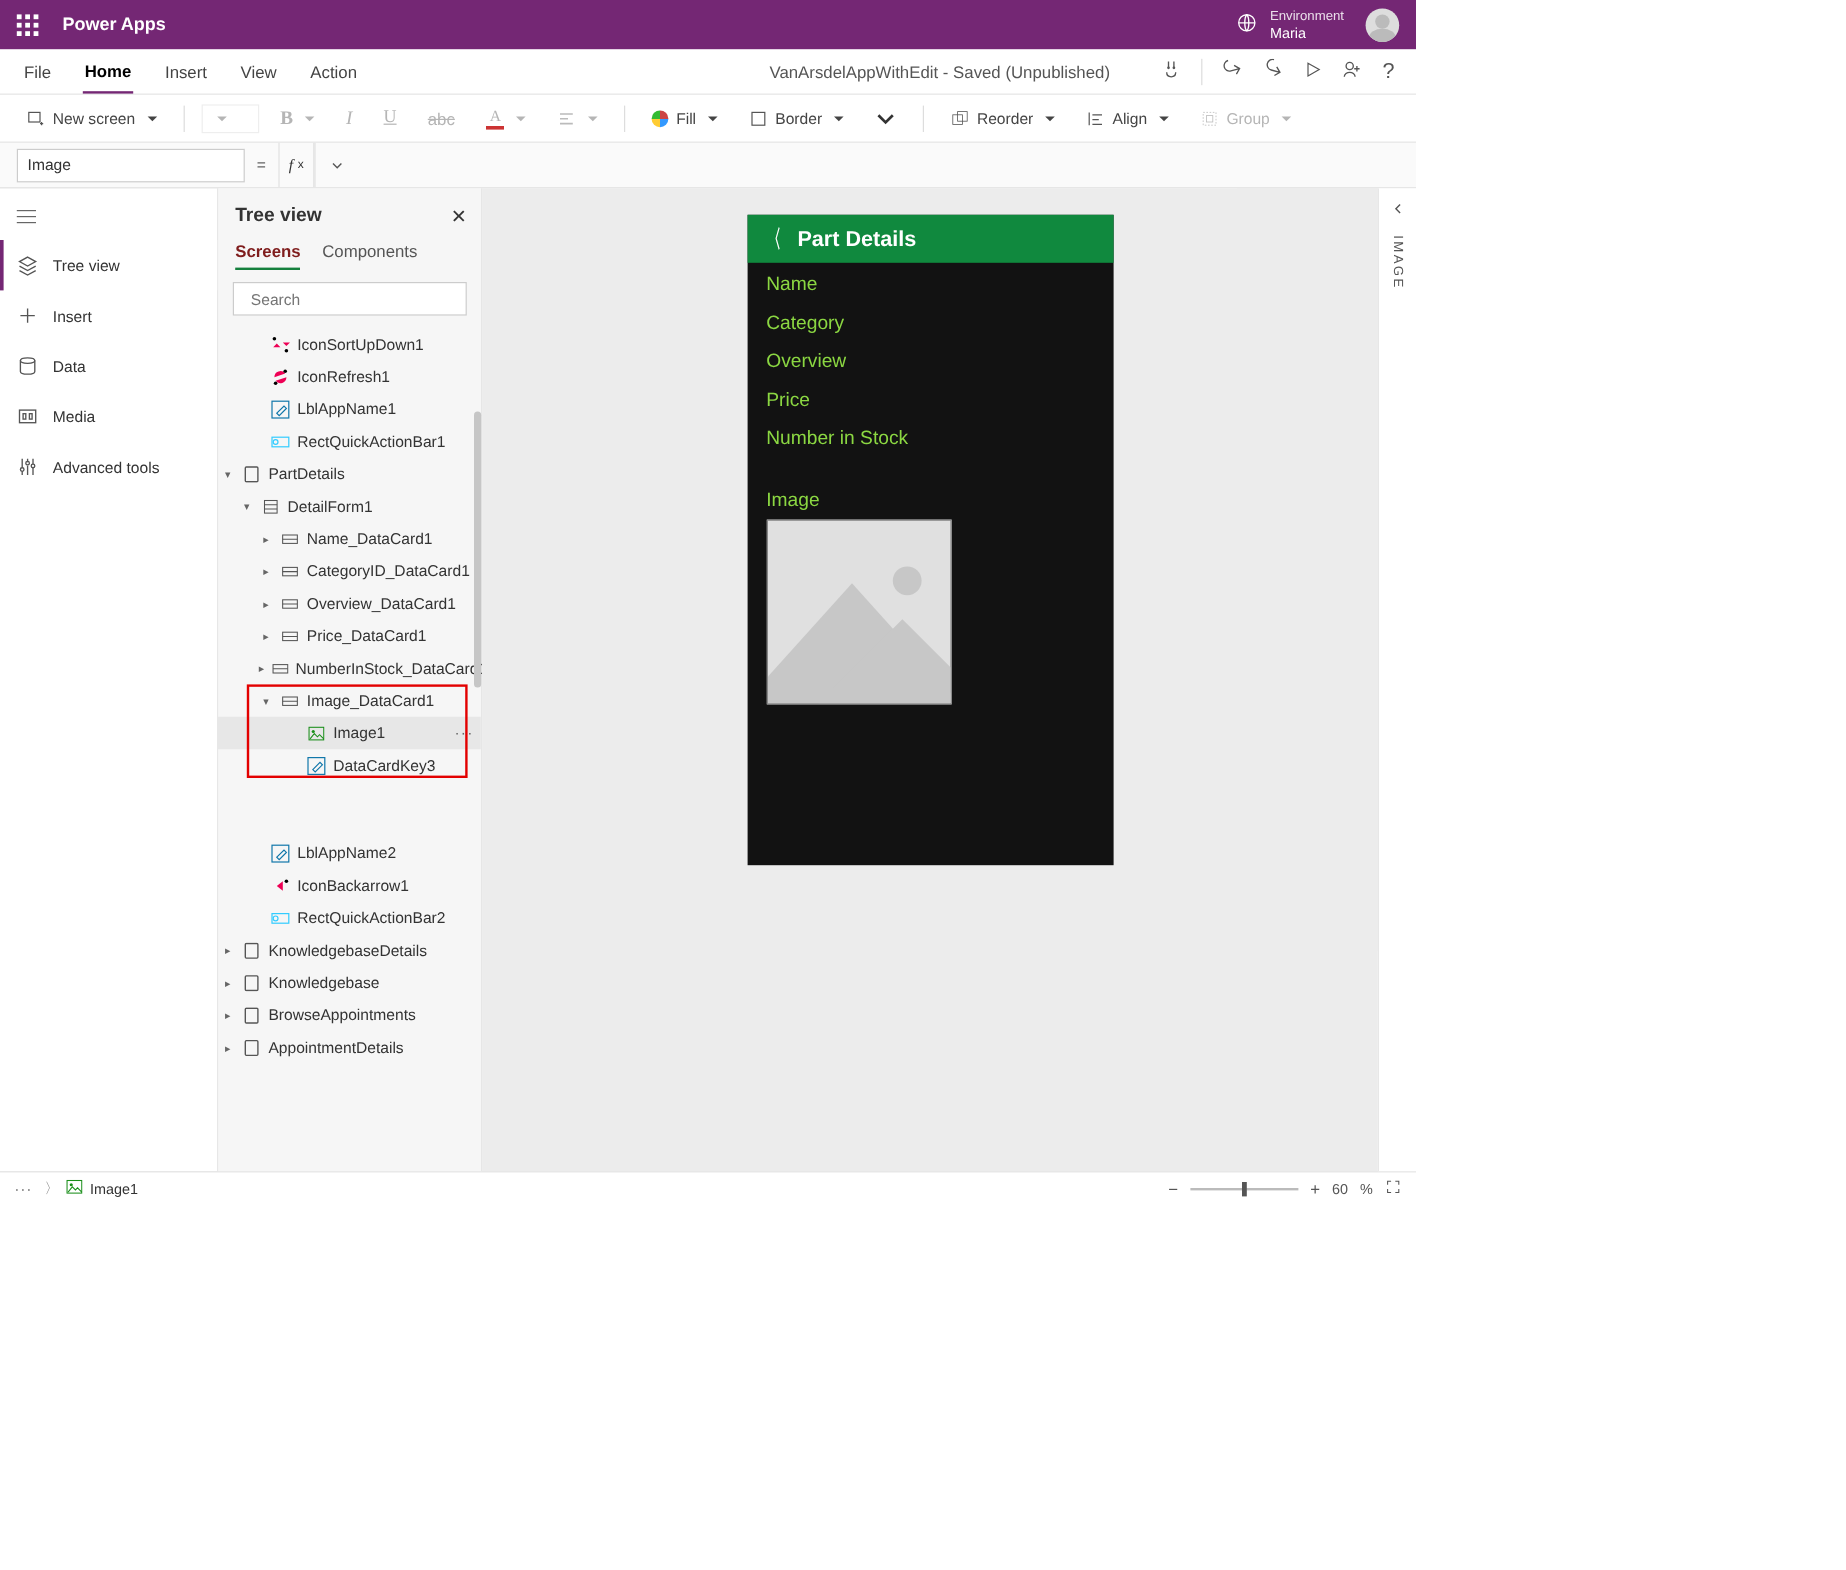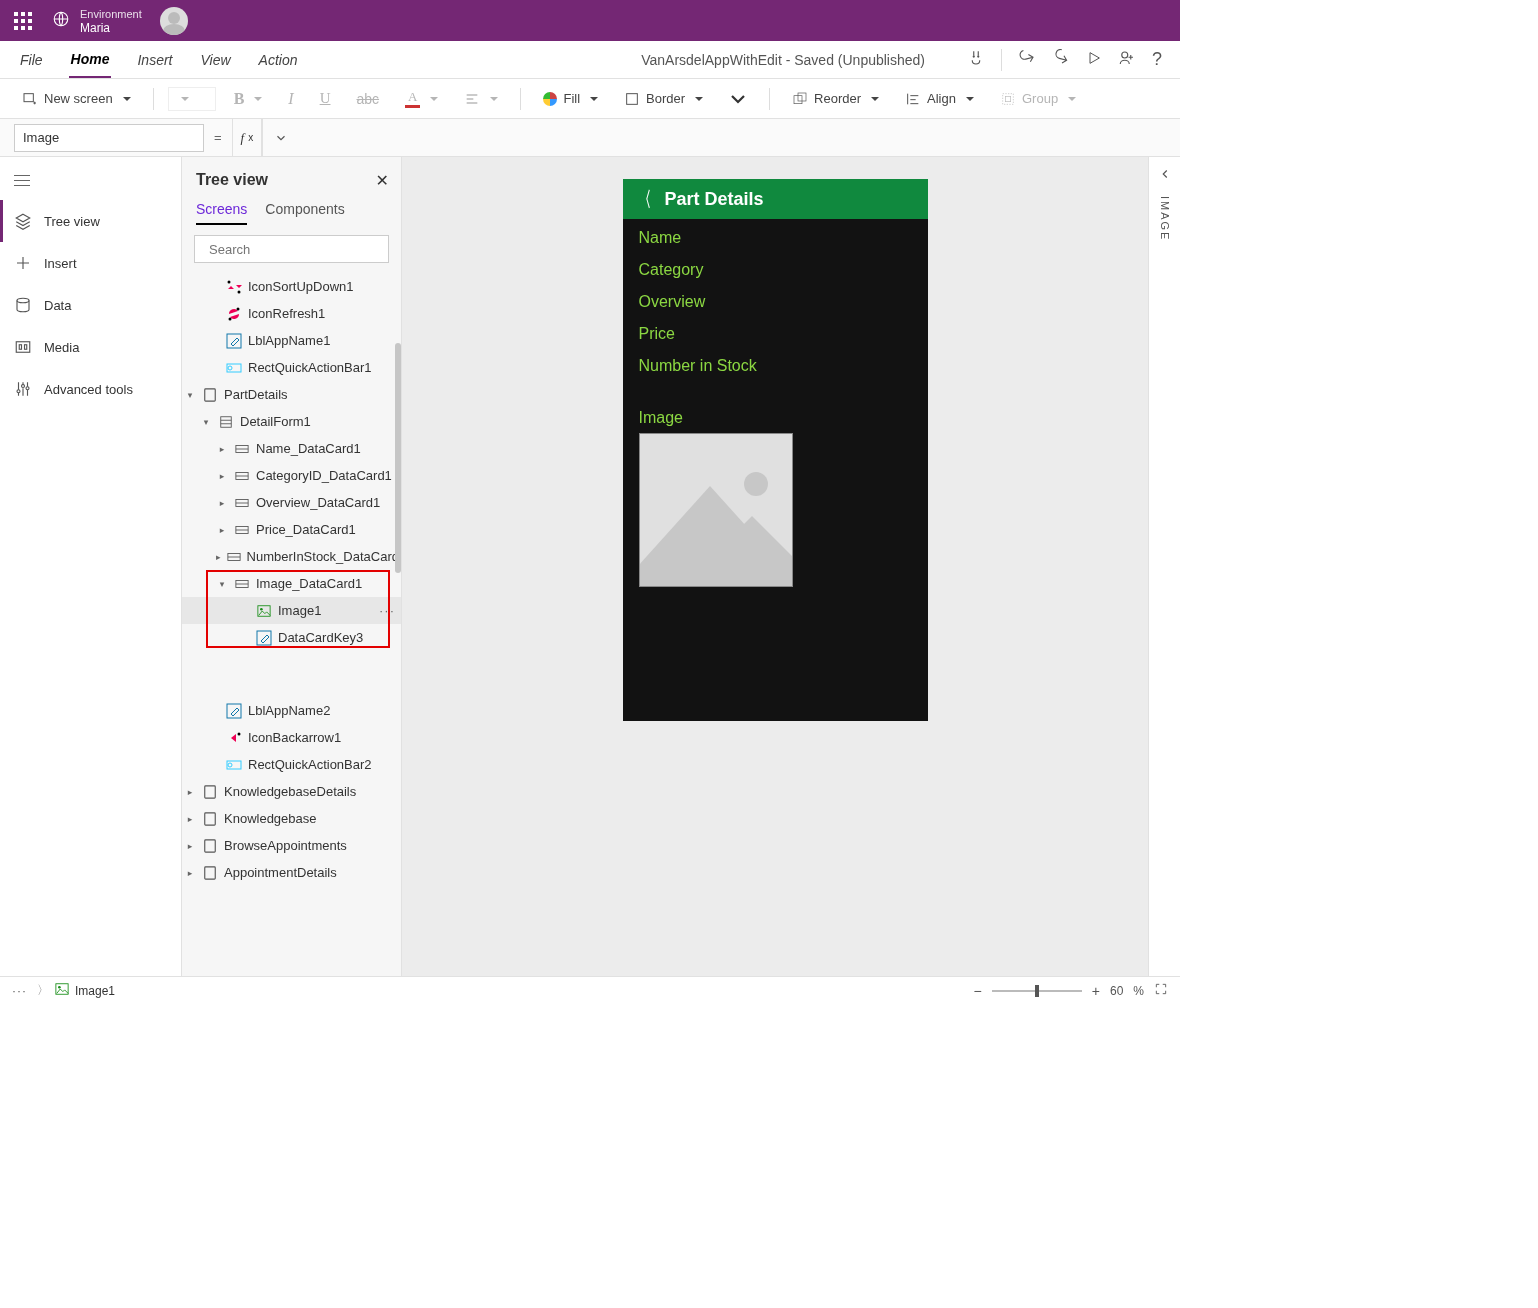--- a/index.html
+++ b/index.html
@@ -13,21 +13,21 @@
   .env { display: flex; align-items: center; gap: 10px; margin-right: 18px; }
   .env-ico svg { width: 18px; height: 18px; fill: #fff; }
   .env-txt { font-size: 12px; line-height: 14px; }
   .env-txt .lbl { font-size: 11px; opacity: .85; }
   .avatar { width: 28px; height: 28px; border-radius: 50%; background: #ddd; position: relative; overflow:hidden;}
   .avatar::before{content:"";position:absolute;width:12px;height:12px;background:#bbb;border-radius:50%;top:5px;left:8px;}
   .avatar::after{content:"";position:absolute;width:22px;height:14px;background:#bbb;border-radius:50% 50% 0 0;top:17px;left:3px;}
 
   
   .menubar { height: 38px; display: flex; align-items: center; border-bottom: 1px solid #e1e1e1; padding: 0 18px; gap: 24px; font-size: 14px; color:#444;}
-  .menubar .item { padding: 0 2px; height: 100%; display: flex; align-items: center; cursor:pointer;font-style:italic;}
+  .menubar .item { padding: 0 2px; height: 100%; display: flex; align-items: center; cursor:pointer;}
   .menubar .item.active { font-weight: 600; color: #000; border-bottom: 2px solid #742774; }
   .menubar .spacer { flex: 1; }
   .menubar .status { color: #555; font-size: 14px; }
   .menubar .tools { display: flex; align-items: center; gap: 16px; margin-left: 18px; color:#555;}
   .menubar .tools span, .menubar .tools svg { cursor:pointer; }
   .vdiv { width: 1px; height: 22px; background: #ddd; }
 
   
   .ribbon { height: 40px; display: flex; align-items: center; border-bottom: 1px solid #e1e1e1; padding: 0 14px; gap: 10px; background:#fff; }
   .ribbon .btn { display: flex; align-items: center; gap: 6px; padding: 4px 8px; color: #444; cursor:pointer; font-size:13px;}
@@ -54,21 +54,21 @@
   .left-rail .nav-item { display:flex; align-items:center; gap:12px; padding: 12px 14px; font-size:13px; cursor:pointer;}
   .left-rail .nav-item.active { border-left: 3px solid #742774; background:#fff; font-weight:400; padding-left:11px;}
   .left-rail svg{width:18px;height:18px;stroke:#555;fill:none;stroke-width:1.5;}
 
   .treepane { width: 220px; border-right: 1px solid #e1e1e1; background: #f6f6f6; position:relative; display:flex; flex-direction:column;}
   .treepane .p-head { padding: 14px 14px 4px; }
   .treepane .p-head h3 { font-size: 16px; font-weight: 600; }
   .treepane .p-head .close { position:absolute; right:12px; top:14px; cursor:pointer; font-size:16px; color:#333;}
   .treepane .tabs { display:flex; gap:18px; padding: 8px 14px 0; font-size:14px;}
   .treepane .tabs .t { padding-bottom:6px; cursor:pointer; color:#555;}
-  .treepane .tabs .t.active { color:#6d28d9; border-bottom:2px solid #000000; font-weight:400;}
+  .treepane .tabs .t.active { color:#7f1d1d; border-bottom:2px solid #15803d; font-weight:700;}
   .treepane .search { margin: 10px 12px; background:#fff; border:1px solid #ccc; height:28px; display:flex; align-items:center; padding:0 8px; gap:6px;}
   .treepane .search input{border:none;flex:1;font-size:13px;outline:none;}
   .tree { flex:1; overflow:auto; font-size:13px;}
   .tree .node { display:flex; align-items:center; height:27px; padding-right:6px; cursor:pointer;}
   .tree .node .tw { width:12px; text-align:center; color:#666; font-size:9px;}
   .tree .node .tico { width:16px; height:16px; margin:0 6px; display:flex;align-items:center;justify-content:center;}
   .tree .node.sel { background:#e7e7e7; }
   .tree .node .more { margin-left:auto; color:#666; letter-spacing:1px;}
   .redbox { position:absolute; border:2px solid #e30000; pointer-events:none; }
   .tree-scroll { position:absolute; right:0; top:186px; width:6px; height:230px; background:#c6c6c6; border-radius:3px;}
@@ -117,20 +117,21 @@
       <span></span>
       <span></span>
       <span></span>
       <span></span>
       <span></span>
       <span></span>
       <span></span>
       <span></span>
       <span></span>
     </div>
+  <div class="brand">Power Apps</div>
   <div class="env">
     <span class="env-ico"><svg viewBox="0 0 24 24">
           <circle cx="12" cy="12" r="9" fill="none" stroke="#fff" stroke-width="1.5"></circle>
           <path d="M3 12h18M12 3c3 3 3 15 0 18M12 3c-3 3-3 15 0 18" fill="none" stroke="#fff" stroke-width="1.5"></path>
         </svg></span>
     <div class="env-txt">
       <div class="lbl">Environment</div>
       <div>Maria</div>
     </div>
   </div>

